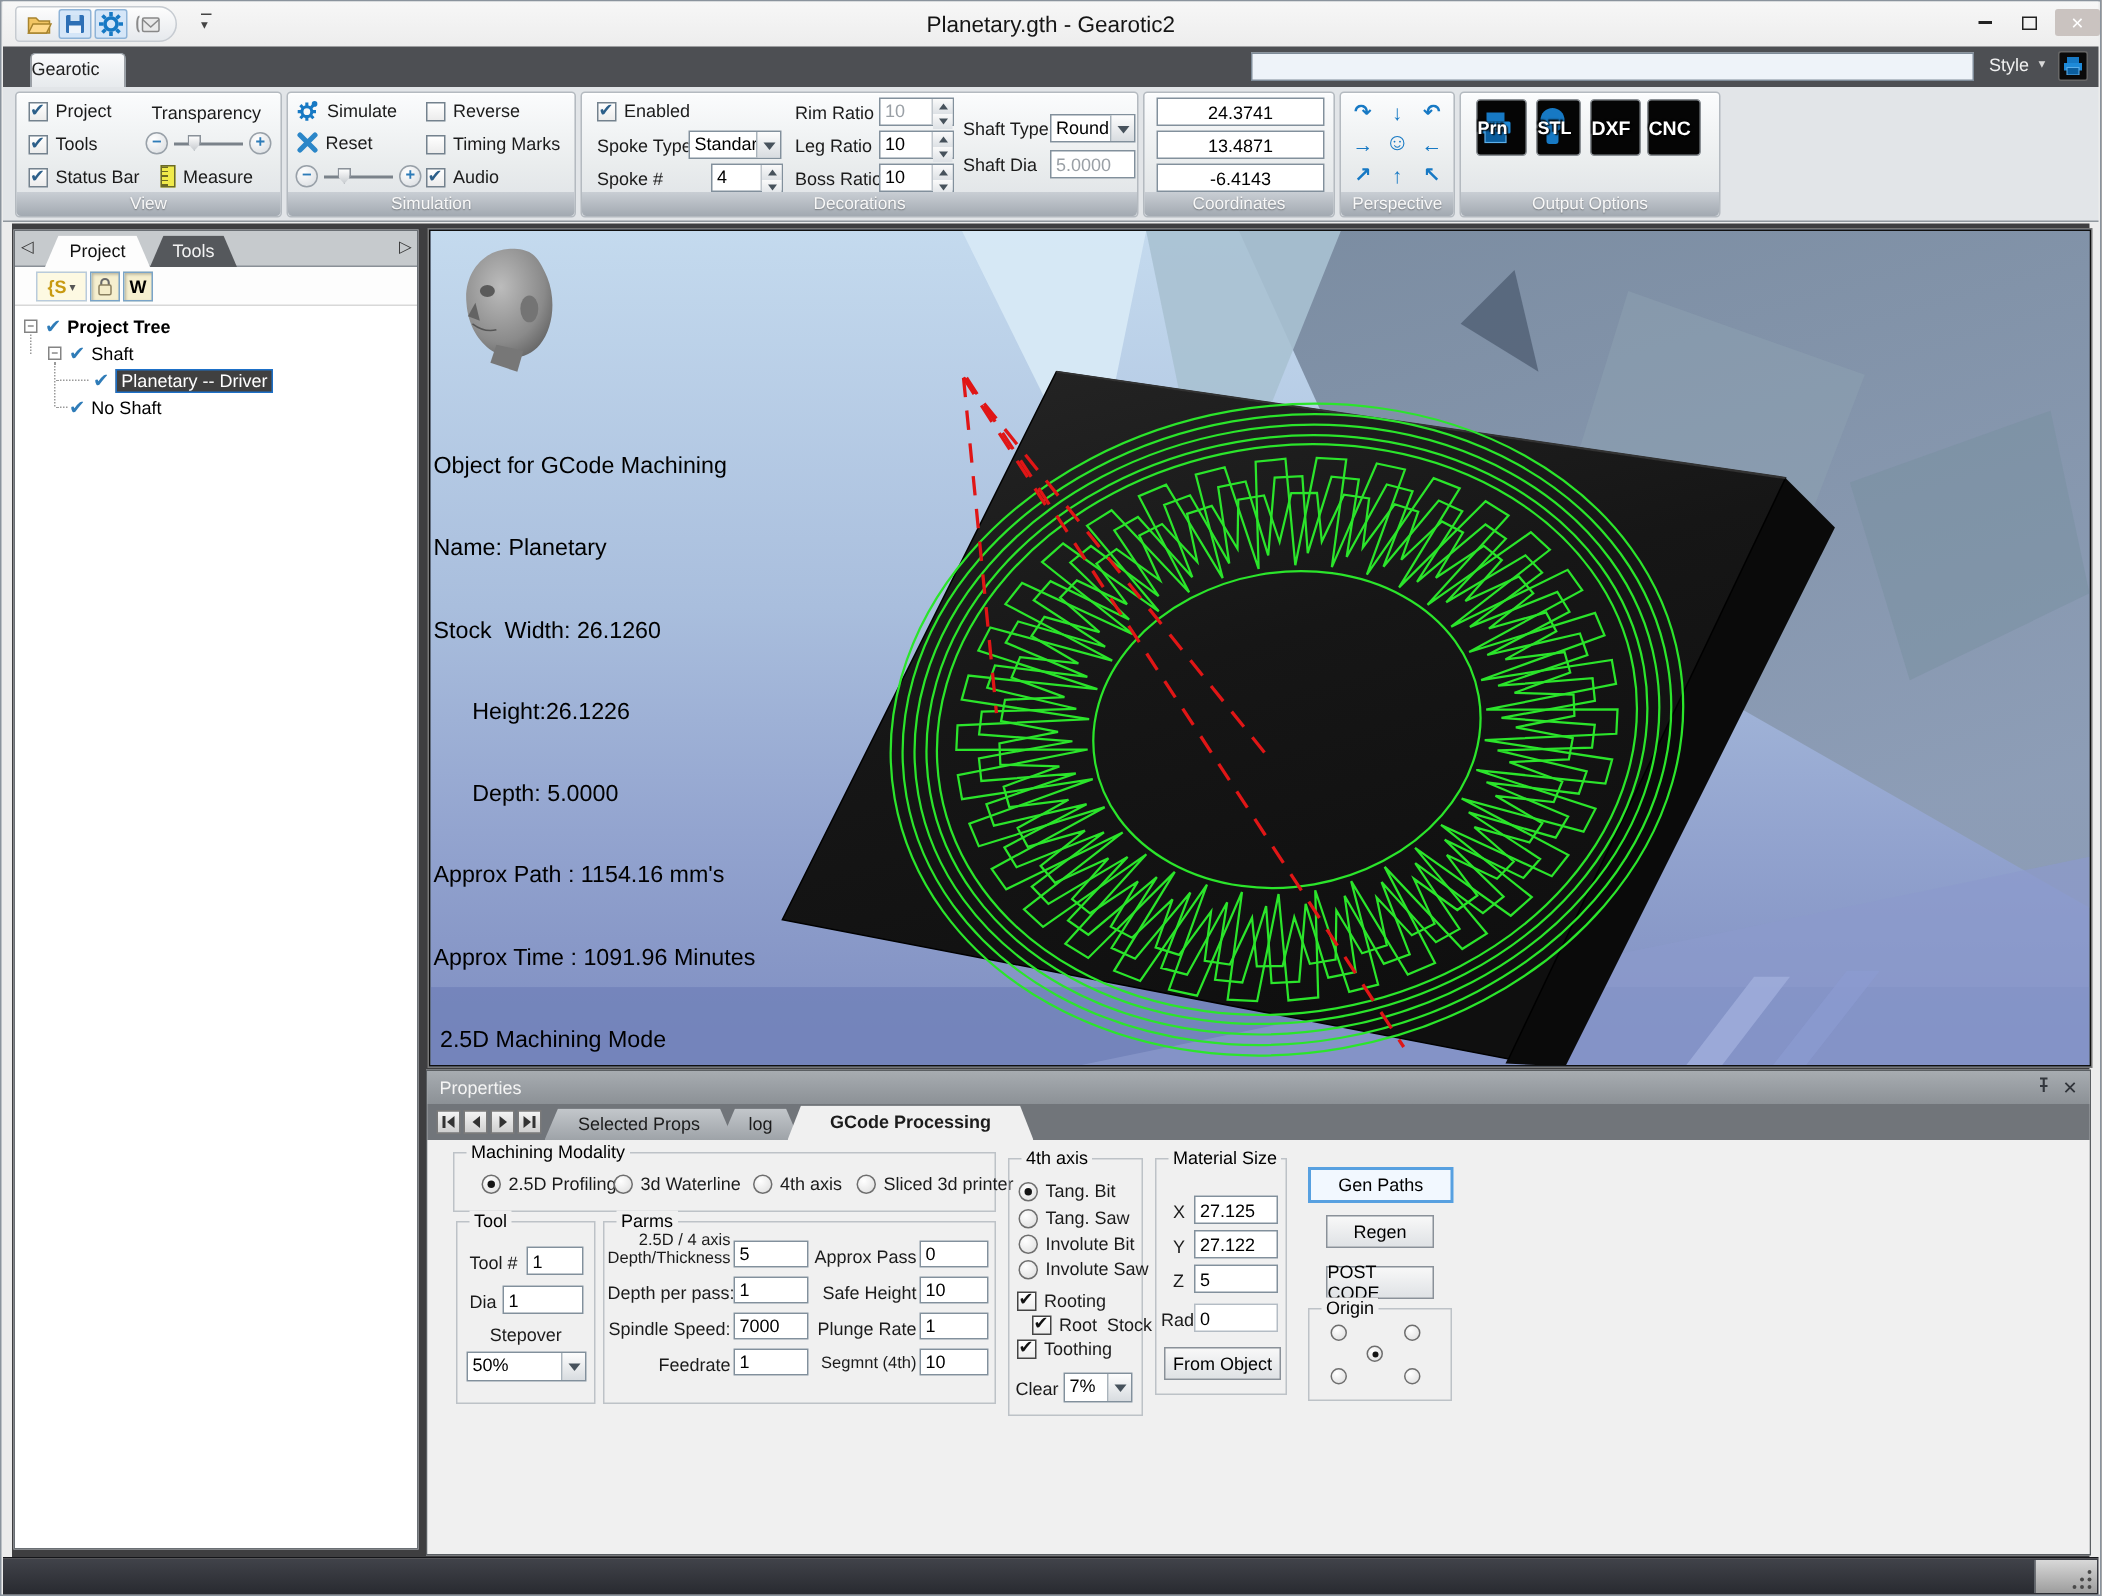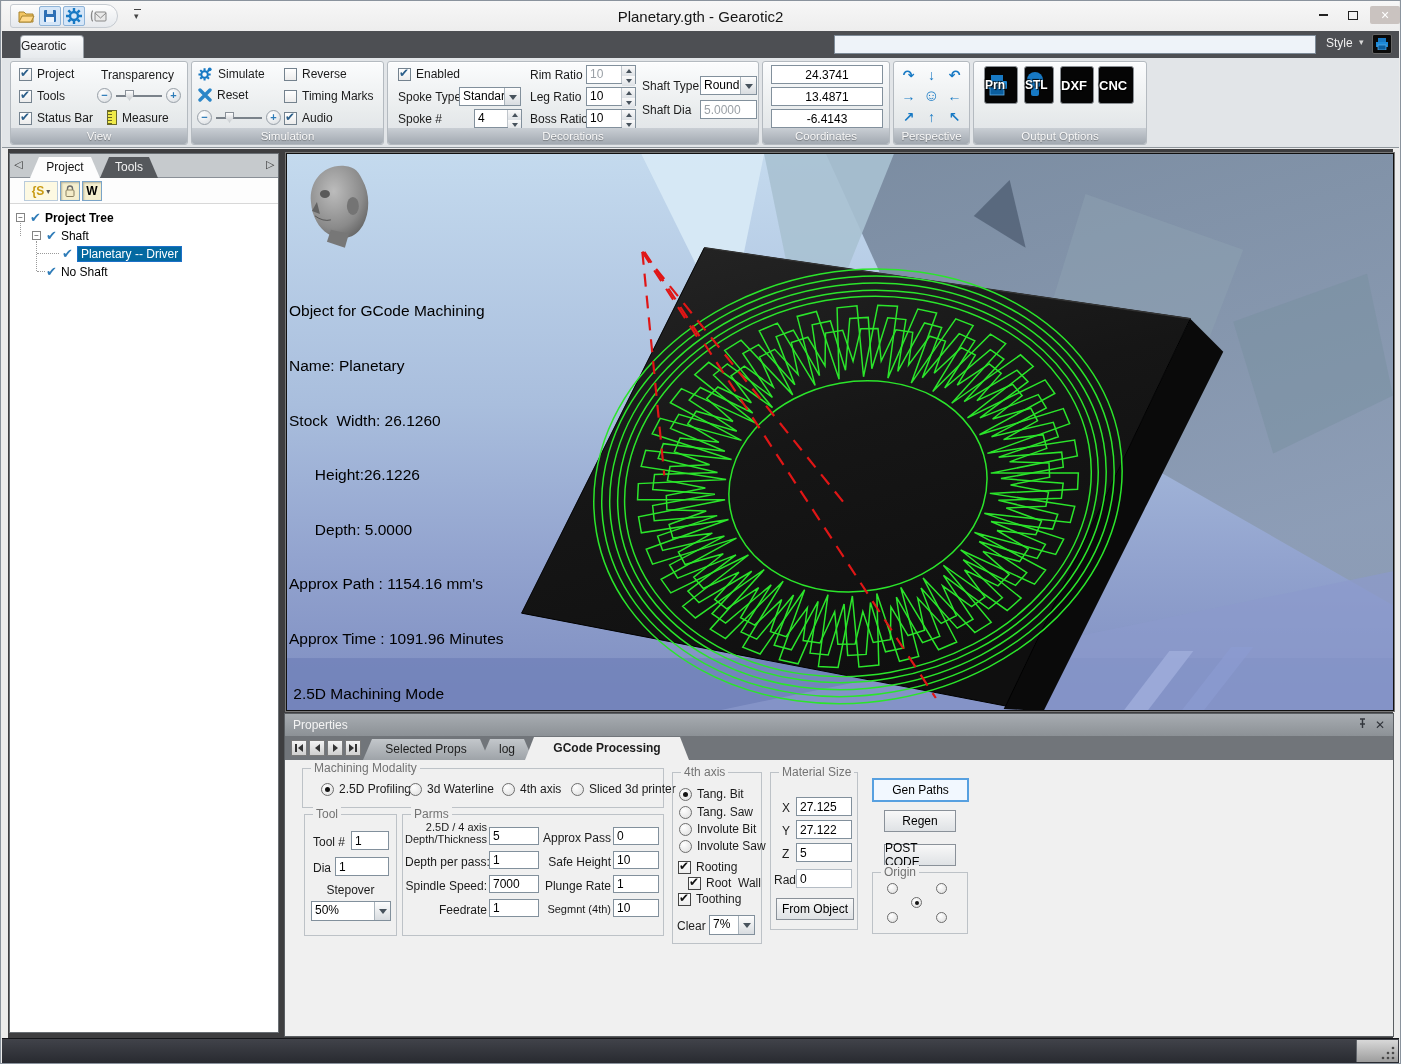--- a/index.html
+++ b/index.html
@@ -91,21 +91,21 @@
   .stab.inactive { background:#55585c; color:#f2f2f2; }
   #side-toolbar { position:absolute; left:0; right:0; top:24px; height:26px; background:#fdfdfd; border-bottom:1px solid #d8d8d8; }
   .tb-btn { position:absolute; top:3px; height:20px; border:1px solid #b9cbdc; background:#fdf9e2; display:flex; align-items:center; justify-content:center; font-size:12px; }
   .tb-btn.pressed { background:#f5efcf; border-color:#7aa4c8; box-shadow:inset 1px 1px 2px rgba(0,0,0,.25); }
   #tree { position:absolute; left:0; right:0; top:50px; bottom:0; background:#fff; font-size:12px; }
   .trow { position:absolute; height:16px; display:flex; align-items:center; gap:4px; }
   .tchk { color:#2f7cb8; font-weight:bold; font-size:13px; line-height:14px; }
   .texp { width:9px; height:9px; border:1px solid #848484; background:#fff; position:absolute; font-size:8px; line-height:7px; text-align:center; color:#333; }
   .tguide { position:absolute; border-left:1px dotted #9a9a9a; width:0; }
   .tguide.h { border-left:none; border-top:1px dotted #9a9a9a; height:0; }
-  .tsel { background:#0369a1; color:#fff; padding:0 3px; border:1px solid #1d70c8; }
+  .tsel { background:#404040; color:#fff; padding:0 3px; border:1px solid #1d70c8; }
 
   
   #viewport { position:absolute; left:278px; top:4px; width:1108px; height:558px; background:#9fb4d4; border:1px solid #101010; box-shadow:0 0 0 1px #777; overflow:hidden; }
   #scene { position:absolute; inset:0; }
   #scene .tp { fill:none; stroke:#2be52b; stroke-width:1.5; }
   #overlay-text { position:absolute; left:2px; top:112px; color:#000; font-size:15.5px; line-height:18.2px; white-space:pre; }
 
   
   #properties { position:absolute; left:276px; top:564px; width:1110px; height:324px; background:#f0f0f0; border:1px solid #5a5e62; }
   #prop-title { position:absolute; left:0; right:0; top:0; height:22px; background:linear-gradient(#a7acb1,#8c9196); color:#f4f4f4; font-size:12px; line-height:22px; padding-left:8px; }
@@ -114,21 +114,21 @@
   .navbtn { position:absolute; top:4px; width:16px; height:16px; border:1px solid #7a7a7a; background:linear-gradient(#f4f4f4,#cfcfcf); display:flex; align-items:center; justify-content:center; gap:1px; }
   .tri-l { width:0; height:0; border:4px solid transparent; border-right:5px solid #333; border-left:none; }
   .tri-r { width:0; height:0; border:4px solid transparent; border-left:5px solid #333; border-right:none; }
   .nbar { width:2px; height:8px; background:#333; }
   .proptab { position:absolute; bottom:0; height:21px; line-height:21px; font-size:12px; padding:0 16px;
              clip-path:polygon(9px 0, calc(100% - 9px) 0, 100% 100%, 0 100%); background:linear-gradient(#c3c7cb,#9ea3a8); color:#1c1c1c; }
   .proptab.active { background:#f0f0f0; font-weight:bold; height:23px; line-height:23px; z-index:3; }
   #prop-content { position:absolute; left:0; right:0; top:46px; bottom:0; background:#f0f0f0; }
 
   .gbox { position:absolute; border:1px solid #bdc2c7; }
-  .gcap { position:absolute; top:-8px; left:8px; background:#f0f0f0; padding:0 3px; font-size:12px; color:#737373; white-space:nowrap; }
+  .gcap { position:absolute; top:-8px; left:8px; background:#f0f0f0; padding:0 3px; font-size:12px; color:#000000; white-space:nowrap; }
   .flbl { position:absolute; font-size:12px; color:#1b1b1b; white-space:nowrap; }
   .flbl.r { text-align:right; }
   .flbl.sm { font-size:11px; }
   .pbtn2 { position:absolute; border:1px solid #8a9199; background:linear-gradient(#f8f8f8,#dfe2e5); font-size:12px; display:flex; align-items:center; justify-content:center; }
   .pbtn2.focus { border:2px solid #57a0e0; background:#f2f8ff; }
 
   
   #statusbar { position:absolute; left:1px; right:1px; top:1037px; height:25px; background:linear-gradient(#41434a,#282a30); border-top:1px solid #141519; }
   #grip { position:absolute; right:1px; top:1px; bottom:1px; width:42px; background:linear-gradient(#d8d8d8,#9d9d9d); border-left:1px solid #60646a; }
 </style>
@@ -592,21 +592,21 @@
           <div class="hrow" style="left:6px;top:66px;">
               <span class="rb"></span>
               <span class="lbl">Involute Saw</span>
             </div>
           <div class="hrow" style="left:5px;top:87px;">
               <span class="cbx chk"></span>
               <span class="lbl">Rooting</span>
             </div>
           <div class="hrow" style="left:15px;top:103px;">
               <span class="cbx chk"></span>
-              <span class="lbl pre">Root  Wall</span>
+              <span class="lbl pre">Root  Stock</span>
             </div>
           <div class="hrow" style="left:5px;top:119px;">
               <span class="cbx chk"></span>
               <span class="lbl">Toothing</span>
             </div>
           <span class="flbl" style="left:4px;top:146px;">Clear</span>
           <div class="combo" style="left:36px;top:142px;width:46px;height:20px;">
               <span class="cval">7%</span>
               <span class="cdd"></span>
             </div>

